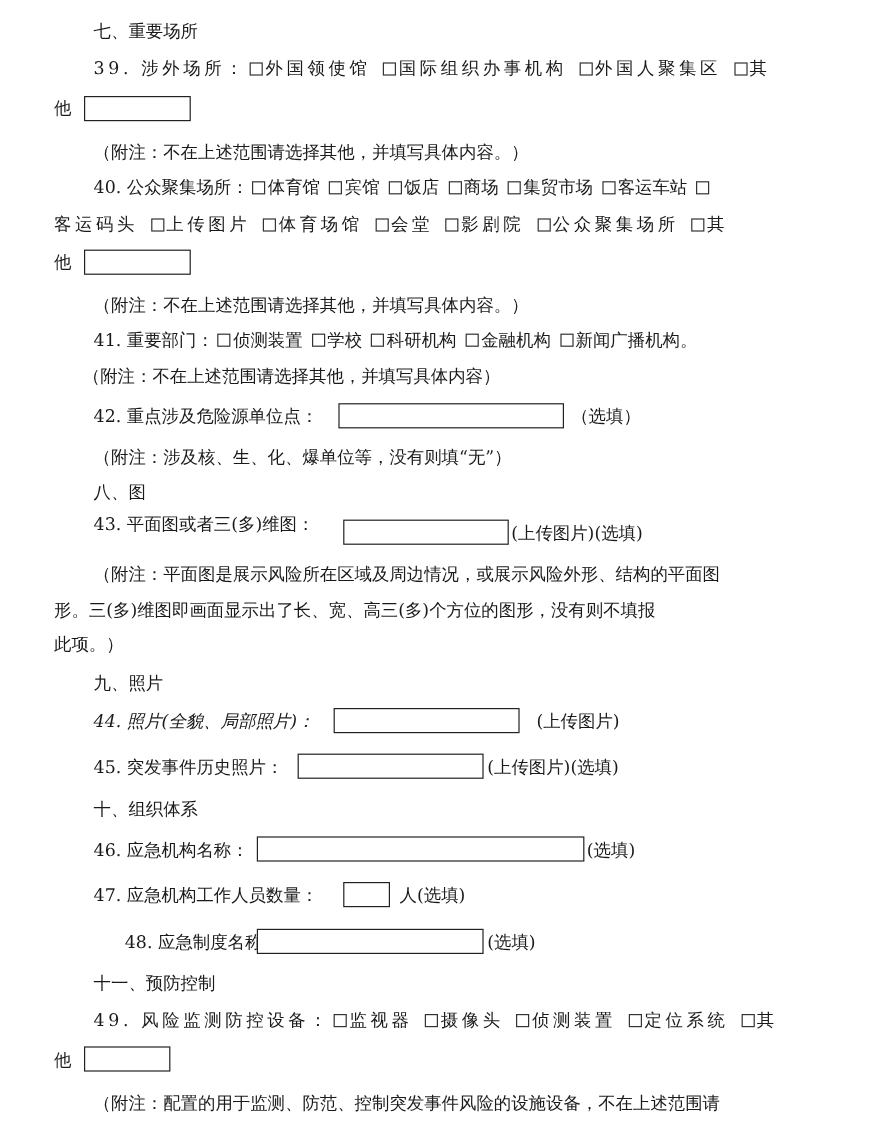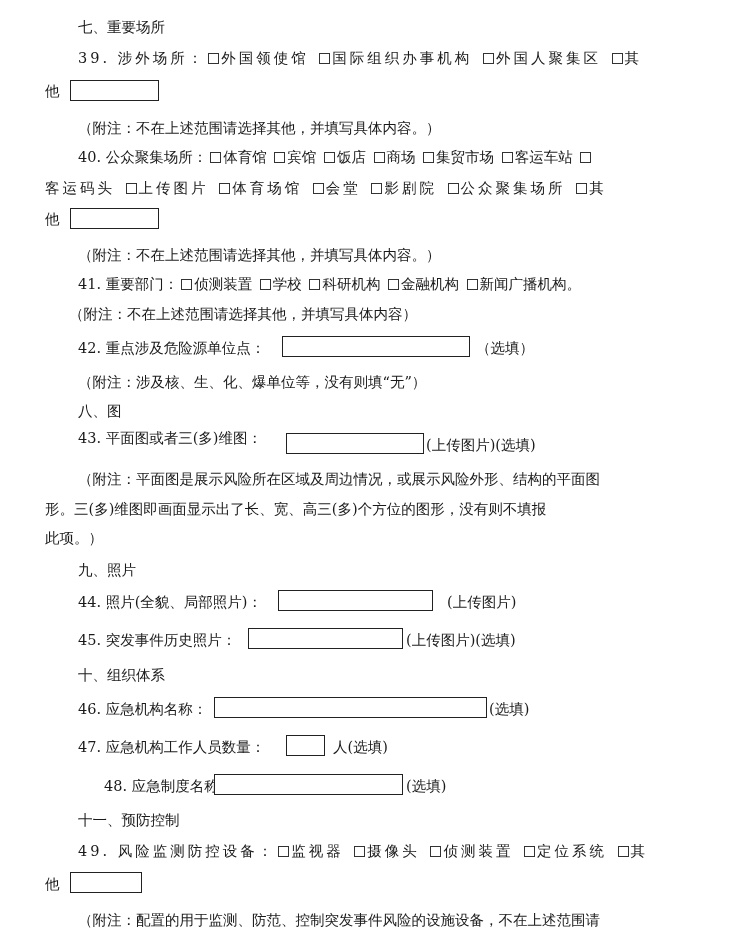--- a/index.html
+++ b/index.html
@@ -71,21 +71,21 @@
 
 <div class="line" style="left:78px;top:428px;">43. 平面图或者三(多)维图：</div>
 <div class="box" style="left:286px;top:433px;width:138px;"></div>
 <div class="line" style="left:426px;top:435px;">(上传图片)(选填)</div>
 <div class="line" style="left:78px;top:469px;">（附注：平面图是展示风险所在区域及周边情况，或展示风险外形、结构的平面图</div>
 <div class="line" style="left:45px;top:499px;">形。三(多)维图即画面显示出了长、宽、高三(多)个方位的图形，没有则不填报</div>
 <div class="line" style="left:45px;top:528px;">此项。）</div>
 
 <div class="line" style="left:78px;top:560px;">九、照片</div>
 
-<div class="line" style="left:78px;top:592px;">44. 照片(全貌、局部照片)：</div>
+<div class="line" style="left:78px;top:592px;font-style:italic;">44. 照片(全貌、局部照片)：</div>
 <div class="box" style="left:278px;top:590px;width:155px;"></div>
 <div class="line" style="left:435px;top:592px;margin-left:12px;">(上传图片)</div>
 
 <div class="line" style="left:78px;top:630px;">45. 突发事件历史照片：</div>
 <div class="box" style="left:248px;top:628px;width:155px;"></div>
 <div class="line" style="left:406px;top:630px;">(上传图片)(选填)</div>
 
 <div class="line" style="left:78px;top:665px;">十、组织体系</div>
 
 <div class="line" style="left:78px;top:699px;">46. 应急机构名称：</div>

